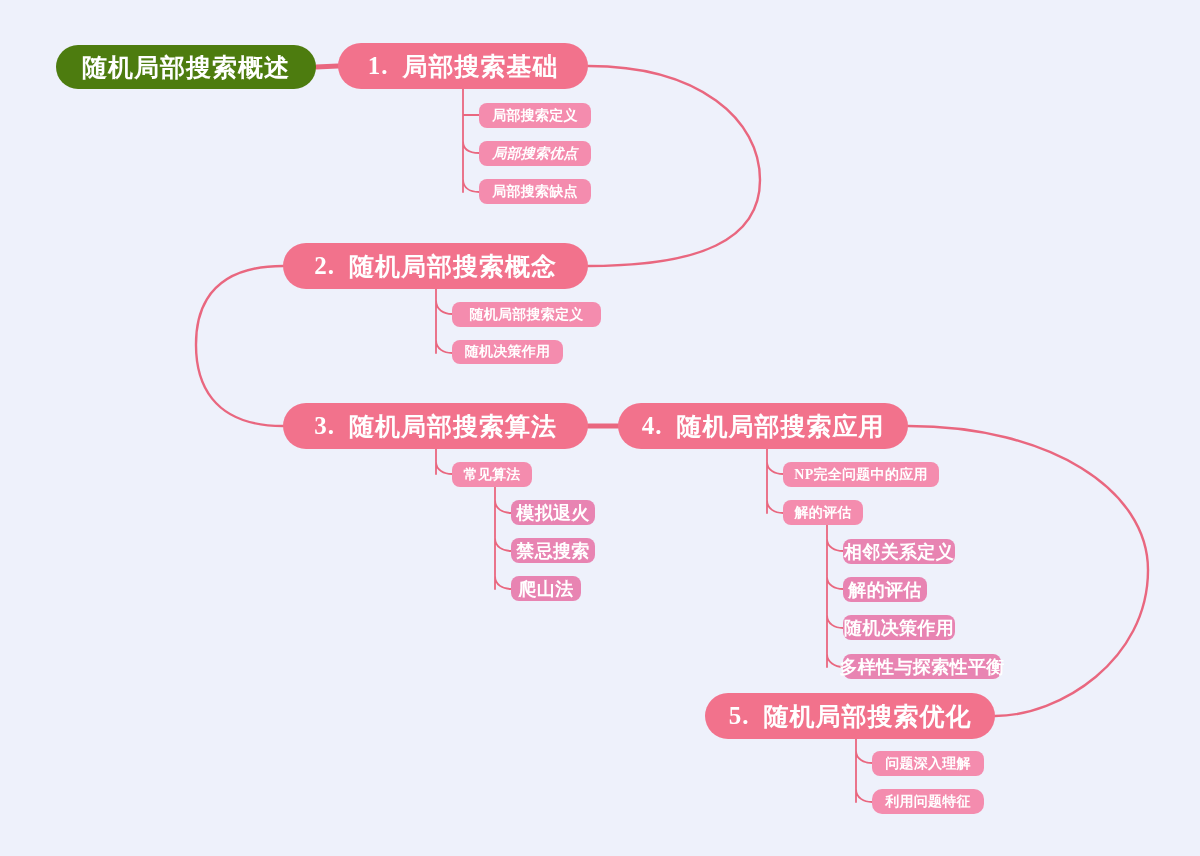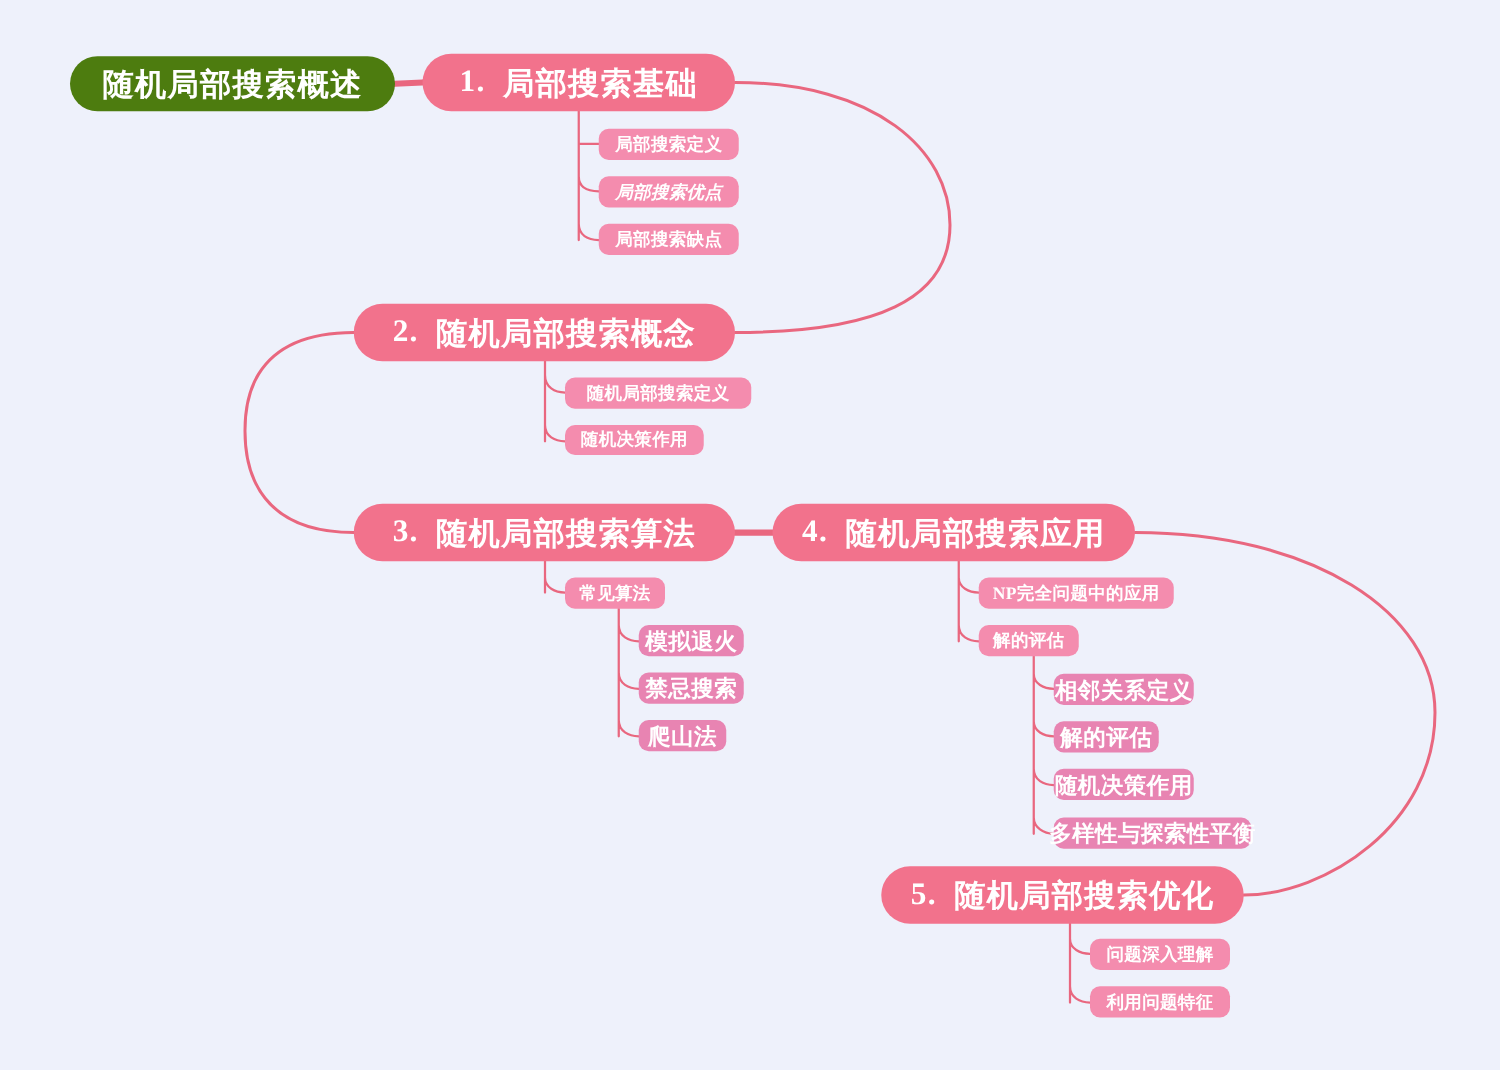--- a/index.html
+++ b/index.html
@@ -165,17 +165,17 @@
       <div class="node lvl3" style="left: 843px; top: 654px; width: 158px; height: 25px;">
         <span>多样性与探索性平衡</span>
       </div>
       <div class="node lvl1" style="left: 705px; top: 693px; width: 290px; height: 46px;">
         <span class="num">5.</span>
         <span>随机局部搜索优化</span>
       </div>
       <div class="node lvl2" style="left: 872px; top: 751px; width: 112px; height: 25px;">
         <span>问题深入理解</span>
       </div>
-      <div class="node lvl2" style="left: 872px; top: 789px; width: 112px; height: 25px;">
+      <div class="node lvl2" style="left: 872px; top: 789px; width: 112px; height: 25px; border-radius: 10px;">
         <span>利用问题特征</span>
       </div>
     </div>
 </div>
 
 </body></html>

